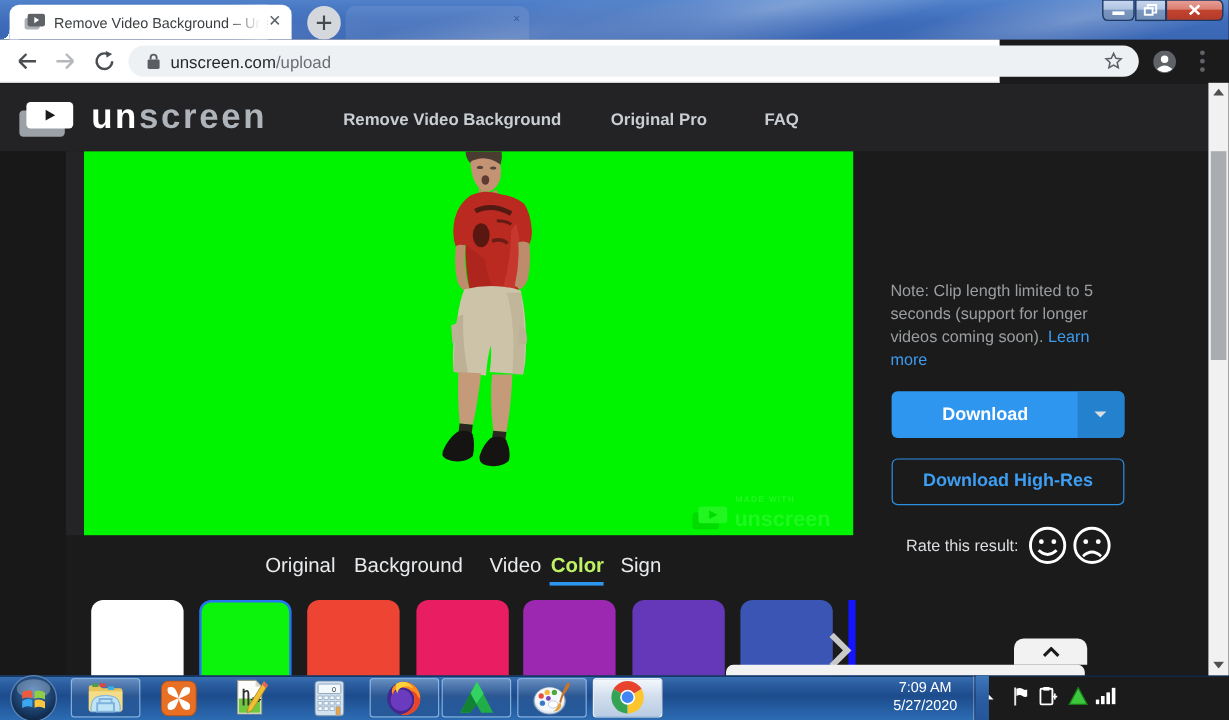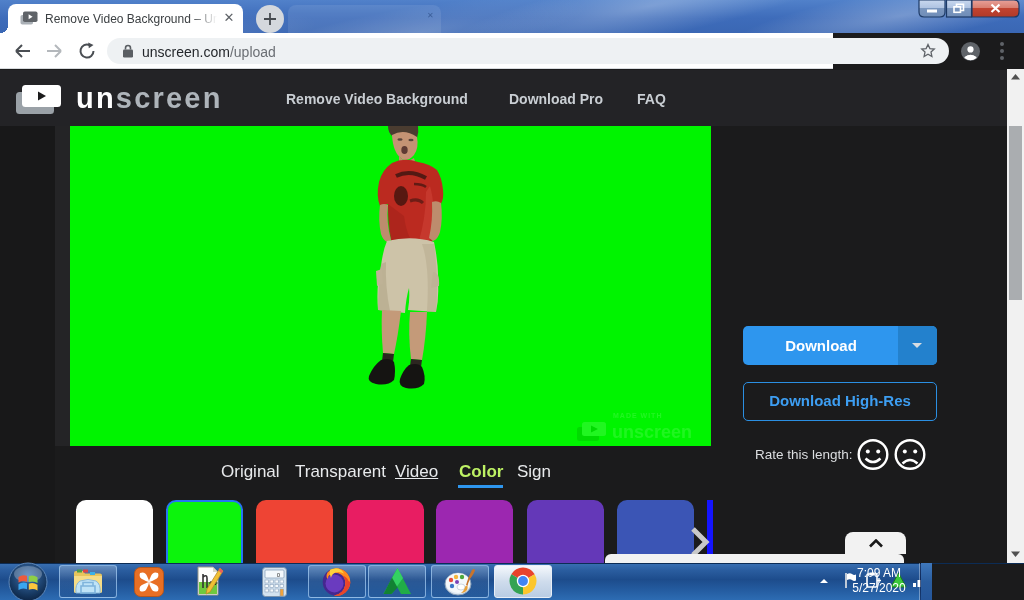--- a/index.html
+++ b/index.html
@@ -56,21 +56,21 @@
   #rate { position:absolute; left:755px; top:377px; font-size:13.5px; color:#dcdee0; }
 
   #whitebar { position:absolute; left:605px; top:484px; width:299px; height:10px; background:#f2f2f2; border-radius:6px 6px 0 0; }
   #upbtn { position:absolute; left:845px; top:462px; width:61px; height:22px; background:#f2f2f2; border-radius:8px 8px 0 0; text-align:center; }
 
   
   #scrollbar { position:absolute; left:1007px; top:69px; width:17px; height:494px; background:#f1f1f1; }
   #sthumb { position:absolute; left:2px; top:57px; width:13px; height:174px; background:#aaadb0; }
 
   
-  #taskbar { position:absolute; left:0; top:563px; width:932px; height:37px;
+  #taskbar { position:absolute; left:0; top:563px; width:824px; height:37px;
     background:linear-gradient(180deg,#3a71b4 0%,#2a5d9f 20%,#1d4c8c 45%,#235a9e 70%,#2d6cb3 100%); }
   #taskbar:before { content:""; position:absolute; left:0; top:0; width:1024px; height:1px; background:#0c2c55; }
   .tbtn { position:absolute; top:2px; width:58px; height:33px; border:1px solid rgba(160,200,240,0.75); border-radius:3px;
     background:linear-gradient(180deg, rgba(255,255,255,0.25), rgba(255,255,255,0.05) 50%, rgba(0,0,30,0.12)); }
   #chromebtn { background:linear-gradient(180deg,#f4f8fc,#cfdcec 50%,#b9cce3); border-color:#e8eef6; }
   #traytime { position:absolute; right:17px; top:3px; width:72px; text-align:center; color:#fff; font-size:12px; line-height:15px; }
 </style>
 </head>
 <body>
 
@@ -276,47 +276,48 @@
     </svg>
   </div>
   <div id="siteheader">
     <svg style="position:absolute;left:16px;top:15px;" width="46" height="30" viewBox="0 0 46 30">
       <rect x="0" y="7" width="38" height="22" rx="3.5" fill="#9aa1a7"></rect>
       <rect x="6" y="0" width="39" height="22" rx="3.5" fill="#ffffff"></rect>
       <path d="M22 6.5 L30 11 L22 15.5 Z" fill="#1b1b1c"></path>
     </svg>
     <div id="logotext">un<span class="grey">screen</span></div>
     <span class="navlink" style="left:286px;">Remove Video Background</span>
-    <span class="navlink" style="left:509px;">Download Pro</span>
+    <span class="navlink" style="left:509px;">Original Pro</span>
     <span class="navlink" style="left:637px;">FAQ</span>
   </div>
 
   <span class="ctab" style="left:221px;">Original</span>
-  <span class="ctab" style="left:295px;">Transparent</span>
-  <span class="ctab" style="left:395px;text-decoration:underline;">Video</span>
+  <span class="ctab" style="left:295px;">Background</span>
+  <span class="ctab" style="left:408px;">Video</span>
   <span class="ctab" id="ctab-color" style="left:459px;">Color</span>
   <span class="ctab" style="left:517px;">Sign</span>
   <div id="underline"></div>
 
   <div class="sw" style="left:76px;  background:#ffffff;"></div>
   <div class="sw" style="left:166px; background:#0cf40c; border:2px solid #2574f4;"></div>
   <div class="sw" style="left:256px; background:#ee4434;"></div>
   <div class="sw" style="left:347px; background:#e81d62;"></div>
   <div class="sw" style="left:436px; background:#9c27b0;"></div>
   <div class="sw" style="left:527px; background:#6438b8;"></div>
   <div class="sw" style="left:617px; background:#3b55b5;"></div>
   <div class="sw" style="left:707px; width:6px; background:#1414ff; border-radius:0;"></div>
 
+  <div id="note">Note: Clip length limited to 5 seconds (support for longer videos coming soon). <span class="link">Learn more</span></div>
   <div id="dlbtn">
       <div class="main">Download</div>
       <div class="drop"></div>
       <div class="tri"></div>
     </div>
   <div id="dlhr">Download High-Res</div>
-  <span id="rate">Rate this length:</span>
+  <span id="rate">Rate this result:</span>
   <svg style="position:absolute;left:857px;top:368px;" width="69" height="33" viewBox="0 0 69 33">
     <g stroke="#fff" fill="none" stroke-width="2.4">
       <circle cx="16" cy="16.5" r="14.3"></circle>
       <circle cx="53" cy="16.5" r="14.3"></circle>
     </g>
     <circle cx="10.8" cy="13.4" r="2" fill="#fff"></circle>
     <circle cx="21.2" cy="13.4" r="2" fill="#fff"></circle>
     <path d="M8.5 20.5 Q16 27.5 23.5 20.5" stroke="#fff" stroke-width="2.4" fill="none"></path>
     <circle cx="47.8" cy="13.4" r="2" fill="#fff"></circle>
     <circle cx="58.2" cy="13.4" r="2" fill="#fff"></circle>

